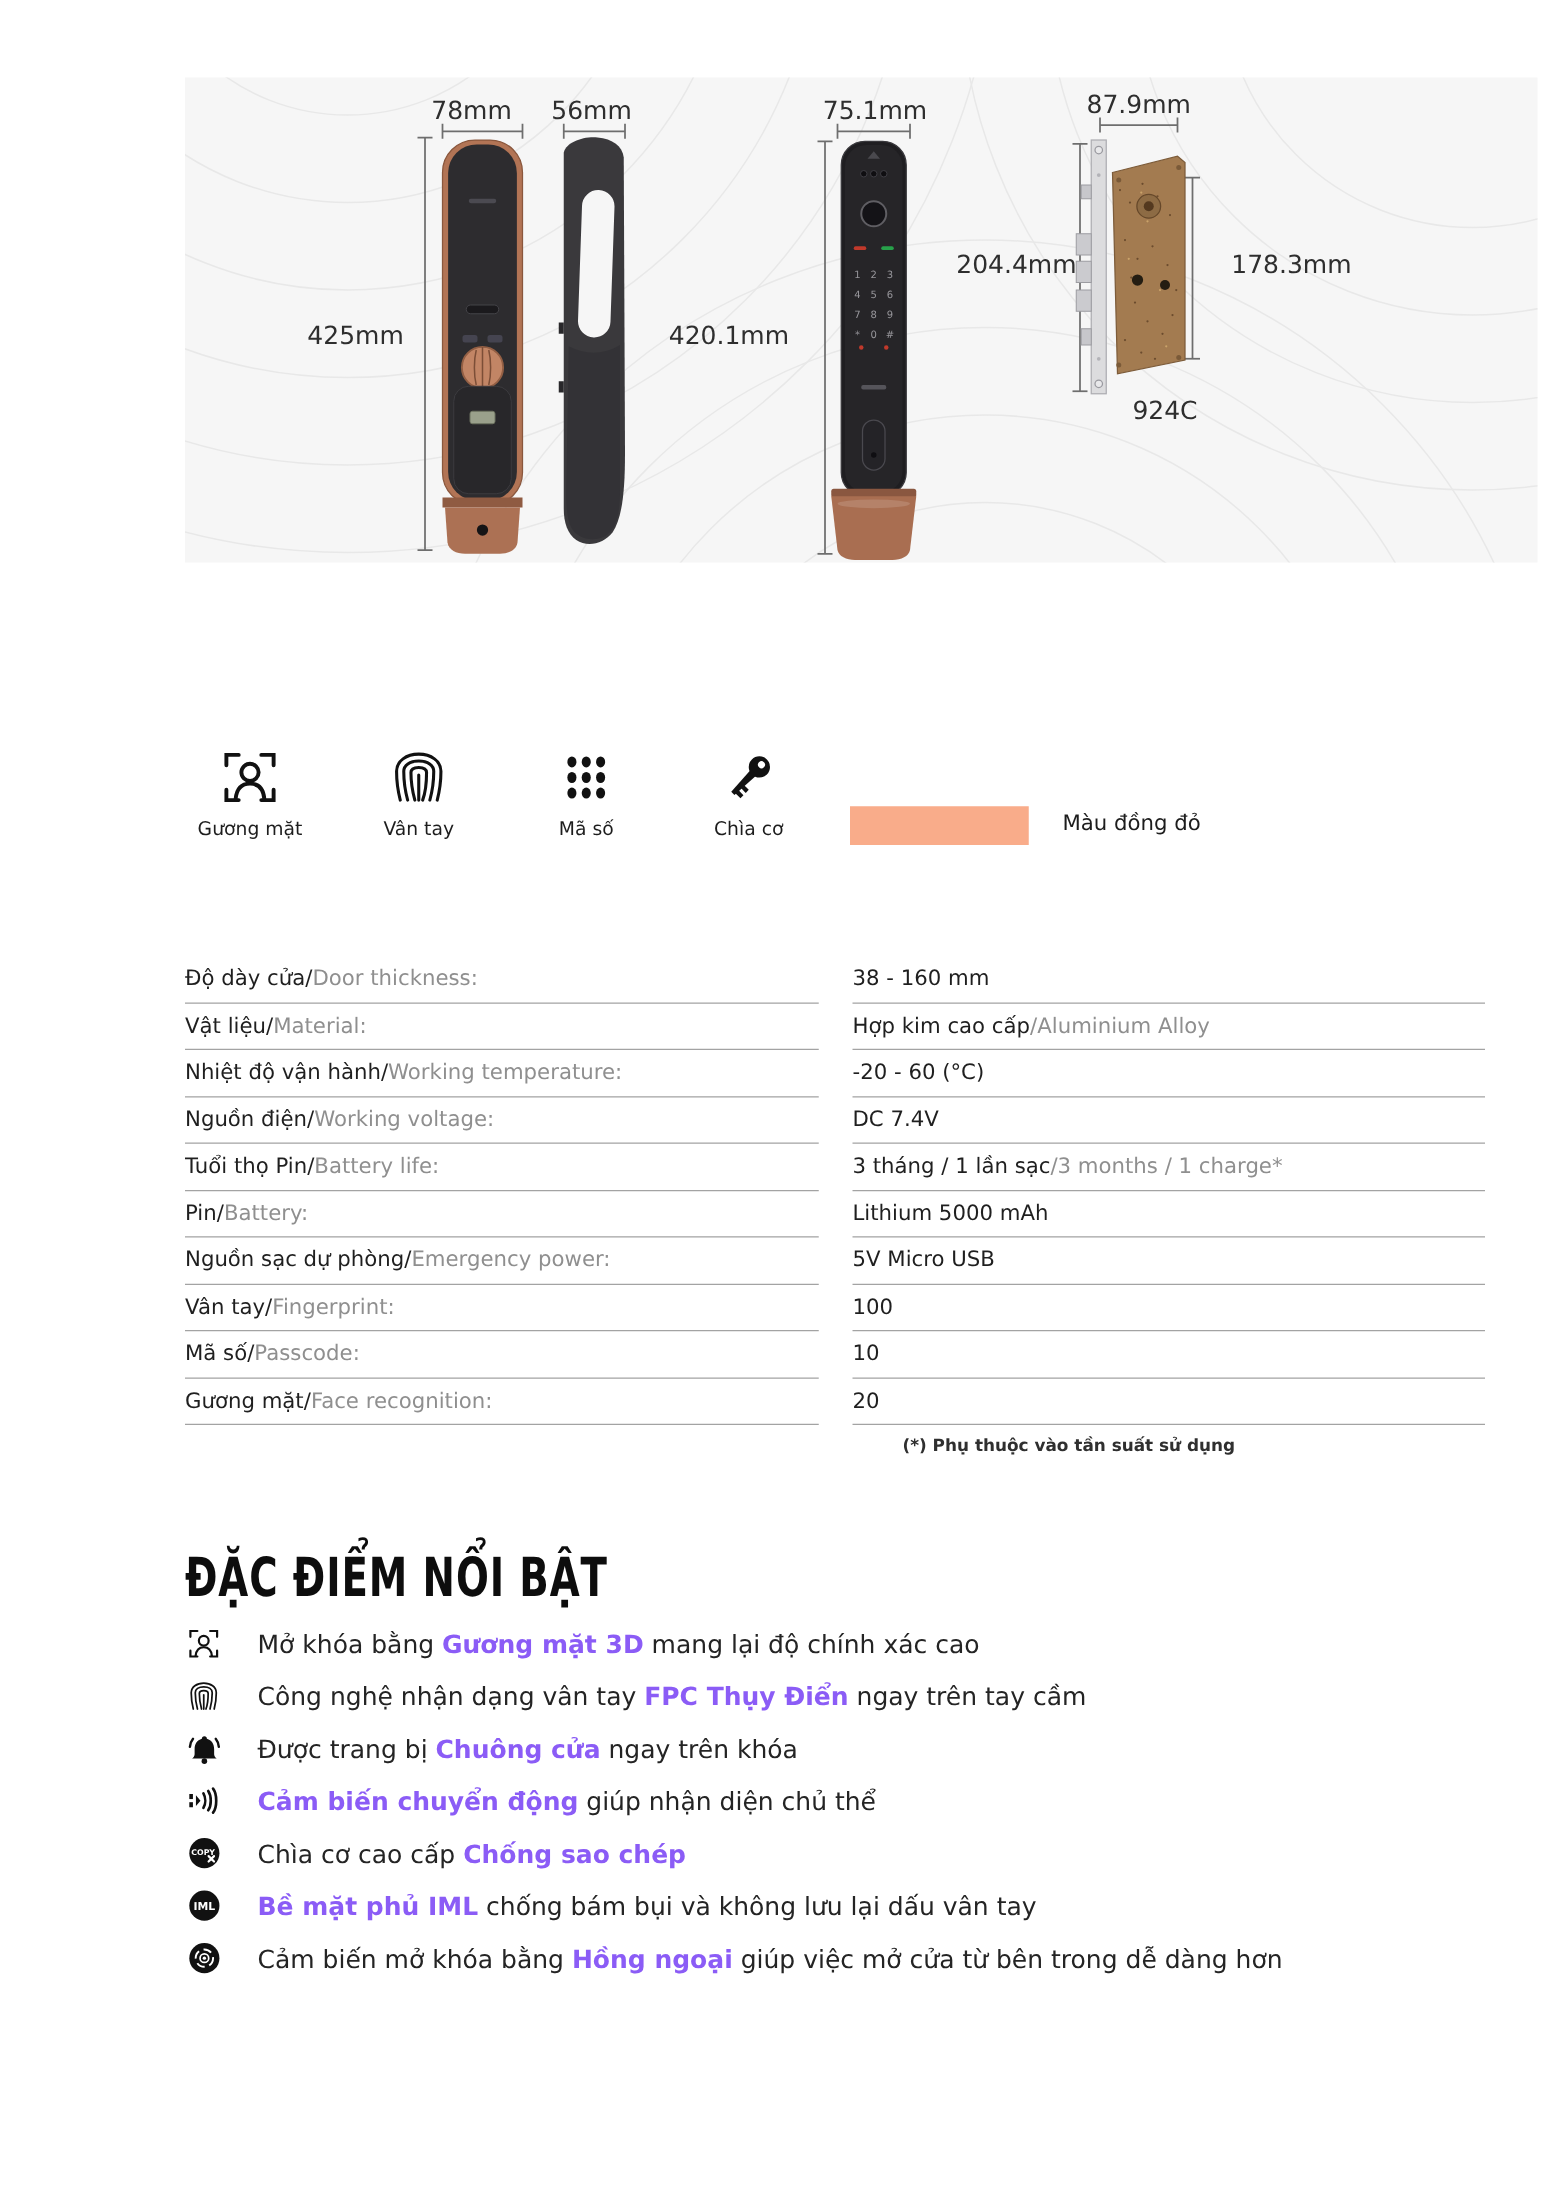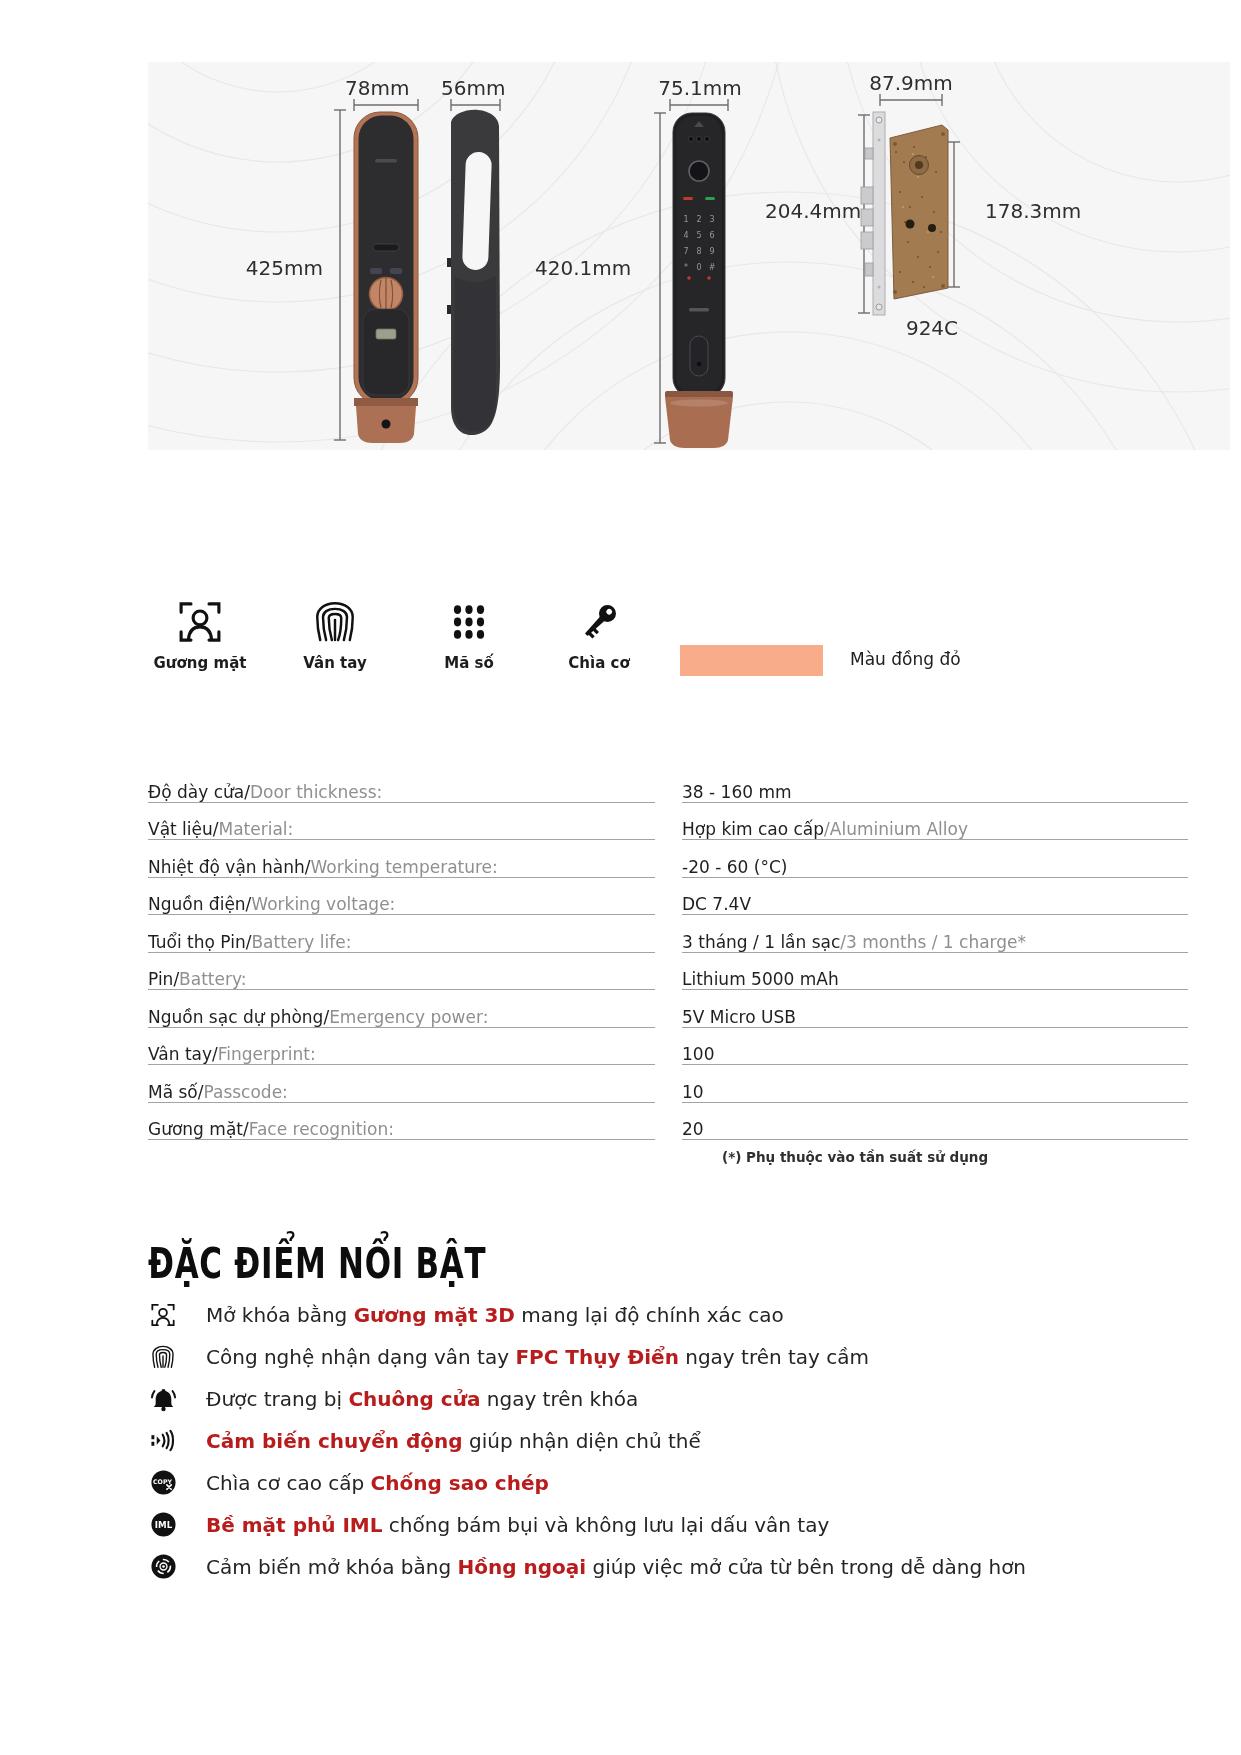--- a/index.html
+++ b/index.html
@@ -10,41 +10,41 @@
   
   .hero{position:absolute;left:148px;top:62px;width:1082px;height:388px;background:#f6f6f6}
   .hero svg.scene{position:absolute;left:0;top:0}
   .dim-label{position:absolute;font-size:20px;color:#2e2e2e;white-space:nowrap}
   .dim-center{text-align:center}
   .dim-right{text-align:right}
 
   
   .unlock-item{position:absolute;width:120px;text-align:center}
   .unlock-item .uicon{height:50px;display:flex;align-items:flex-end;justify-content:center}
-  .unlock-label{margin-top:9px;font-size:15px;font-weight:700;color:#1d1d1d}
+  .unlock-label{margin-top:9px;font-size:15px;font-weight:400;color:#1d1d1d}
   .swatch{position:absolute;left:680px;top:645px;width:143px;height:31px;background:#F9AC8A}
   .swatch-label{position:absolute;left:850px;top:649px;font-size:17px;color:#1d1d1d}
 
   
   .spec{position:absolute;left:148px;top:765px;width:1040px}
   .spec-row{display:flex}
-  .spec-cell{border-bottom:1px solid #a3a3a3;height:37.5px;display:flex;align-items:flex-end;font-size:17px;overflow:hidden}
+  .spec-cell{border-bottom:1px solid #a3a3a3;height:37.5px;display:flex;align-items:center;font-size:17px;overflow:hidden}
   .spec-cell.c-label{width:507px;margin-right:27px}
   .spec-cell.c-value{flex:1}
   .t-dark{color:#1f1f1f}
   .t-gray{color:#8f8f8f}
   .footnote{position:absolute;left:722px;top:1149px;font-size:13.5px;font-weight:600;color:#2f2f2f}
 
   
   .highlights{position:absolute;left:148px;top:1240px;width:1030px}
   .hl-title{font-size:43px;line-height:46px;font-weight:800;color:#0d0d0d;letter-spacing:1px;transform:scaleX(.72);transform-origin:left center;white-space:nowrap}
   .hl-list{margin-top:15px}
   .hl-item{display:flex;align-items:center;height:27px;margin-bottom:15px;font-size:20px;color:#242424;white-space:nowrap}
   .hl-icon{flex:0 0 30px;width:30px;height:28px;margin-right:28px;display:flex;align-items:center;justify-content:center;color:#111}
-  .hl-text b{font-weight:700;color:#b91c1c}
+  .hl-text b{font-weight:700;color:#8b5cf6}
   .hidden-defs{position:absolute;width:0;height:0;overflow:hidden}
 </style>
 </head>
 <body>
 
 <svg class="hidden-defs" aria-hidden="true">
   <defs>
     <g id="sym-face" fill="none" stroke="currentColor" stroke-width="1.9" stroke-linecap="round">
       <path d="M2.5,8 V3 H8.5"></path>
         <path d="M19.5,3 H25.5 V8"></path>

